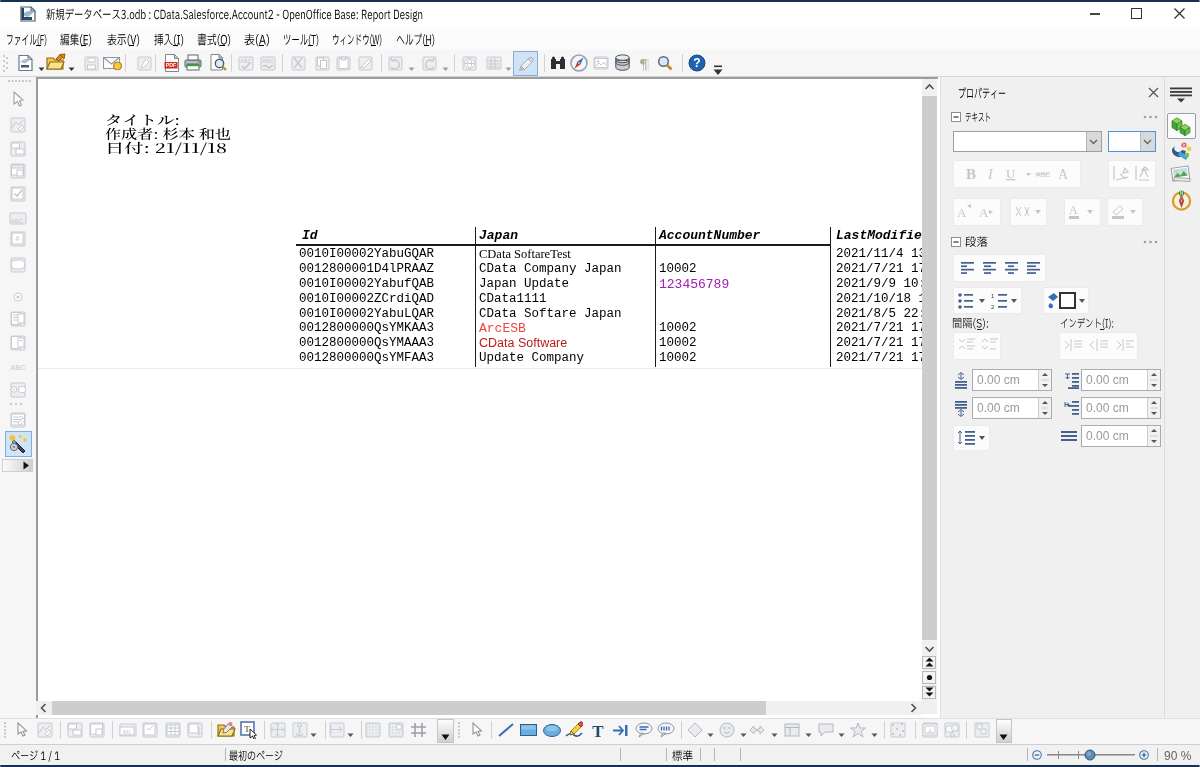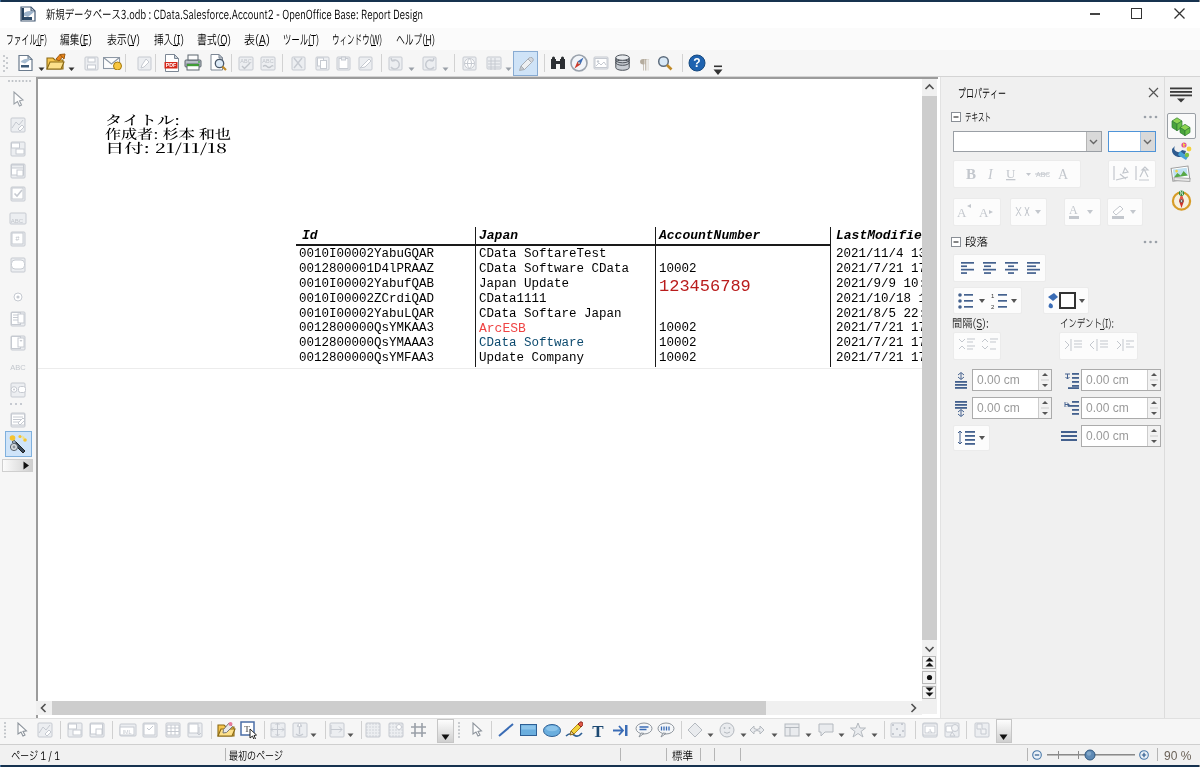--- a/index.html
+++ b/index.html
@@ -41,42 +41,42 @@
 <div style="position:absolute;left:1100px;top:329px;width:4px;height:1px;background:#222"></div>
 <div style="position:absolute;left:302px;top:228px;font-family:'Liberation Mono',monospace;font-size:13px;font-weight:bold;font-style:italic;color:#000;white-space:pre">Id</div>
 <div style="position:absolute;left:479px;top:228px;font-family:'Liberation Mono',monospace;font-size:13px;font-weight:bold;font-style:italic;color:#000;white-space:pre">Japan</div>
 <div style="position:absolute;left:659px;top:228px;font-family:'Liberation Mono',monospace;font-size:13px;font-weight:bold;font-style:italic;color:#000;white-space:pre">AccountNumber</div>
 <div style="position:absolute;left:836px;top:228px;font-family:'Liberation Mono',monospace;font-size:13px;font-weight:bold;font-style:italic;color:#000;white-space:pre">LastModified</div>
 <div style="position:absolute;left:296px;top:244px;width:534px;height:2px;background:#1a1a1a"></div>
 <div style="position:absolute;left:475px;top:227px;width:1px;height:140px;background:#1a1a1a"></div>
 <div style="position:absolute;left:655px;top:227px;width:1px;height:140px;background:#1a1a1a"></div>
 <div style="position:absolute;left:830px;top:227px;width:1px;height:140px;background:#1a1a1a"></div>
 <div style="position:absolute;left:299px;top:247.2px;font-family:'Liberation Mono',monospace;font-size:12.5px;color:#000;white-space:pre">0010I00002YabuGQAR</div>
-<div style="position:absolute;left:479px;top:247.2px;font-family:Liberation Mono, monospace;font-size:12.5px;color:#000;white-space:pre">CData SoftareTest</div>
+<div style="position:absolute;left:479px;top:247.2px;font-family:Liberation Serif, serif;font-size:12.5px;color:#000;white-space:pre">CData SoftareTest</div>
 <div style="position:absolute;left:836px;top:247.2px;font-family:'Liberation Mono',monospace;font-size:12.5px;color:#000;white-space:pre">2021/11/4 13:</div>
 <div style="position:absolute;left:299px;top:262.1px;font-family:'Liberation Mono',monospace;font-size:12.5px;color:#000;white-space:pre">0012800001D4lPRAAZ</div>
-<div style="position:absolute;left:479px;top:262.1px;font-family:'Liberation Mono',monospace;font-size:12.5px;color:#000;white-space:pre">CData Software CData</div>
+<div style="position:absolute;left:479px;top:262.1px;font-family:'Liberation Mono',monospace;font-size:12.5px;color:#000;white-space:pre">CData Company Japan</div>
 <div style="position:absolute;left:659px;top:262.1px;font-family:'Liberation Mono',monospace;font-size:12.5px;color:#000;white-space:pre">10002</div>
 <div style="position:absolute;left:836px;top:262.1px;font-family:'Liberation Mono',monospace;font-size:12.5px;color:#000;white-space:pre">2021/7/21 17:</div>
 <div style="position:absolute;left:299px;top:276.9px;font-family:'Liberation Mono',monospace;font-size:12.5px;color:#000;white-space:pre">0010I00002YabufQAB</div>
 <div style="position:absolute;left:479px;top:276.9px;font-family:'Liberation Mono',monospace;font-size:12.5px;color:#000;white-space:pre">Japan Update</div>
-<div style="position:absolute;left:659px;top:276.9px;font-family:'Liberation Mono',monospace;font-size:17px;color:#b91c1c;white-space:pre">123456789</div>
+<div style="position:absolute;left:659px;top:276.9px;font-family:'Liberation Mono',monospace;font-size:13px;color:#a21caf;white-space:pre">123456789</div>
 <div style="position:absolute;left:836px;top:276.9px;font-family:'Liberation Mono',monospace;font-size:12.5px;color:#000;white-space:pre">2021/9/9 10:4</div>
 <div style="position:absolute;left:299px;top:291.8px;font-family:'Liberation Mono',monospace;font-size:12.5px;color:#000;white-space:pre">0010I00002ZCrdiQAD</div>
 <div style="position:absolute;left:479px;top:291.8px;font-family:'Liberation Mono',monospace;font-size:12.5px;color:#000;white-space:pre">CData1111</div>
 <div style="position:absolute;left:836px;top:291.8px;font-family:'Liberation Mono',monospace;font-size:12.5px;color:#000;white-space:pre">2021/10/18 16</div>
 <div style="position:absolute;left:299px;top:306.6px;font-family:'Liberation Mono',monospace;font-size:12.5px;color:#000;white-space:pre">0010I00002YabuLQAR</div>
 <div style="position:absolute;left:479px;top:306.6px;font-family:'Liberation Mono',monospace;font-size:12.5px;color:#000;white-space:pre">CData Softare Japan</div>
 <div style="position:absolute;left:836px;top:306.6px;font-family:'Liberation Mono',monospace;font-size:12.5px;color:#000;white-space:pre">2021/8/5 22:4</div>
 <div style="position:absolute;left:299px;top:321.4px;font-family:'Liberation Mono',monospace;font-size:12.5px;color:#000;white-space:pre">0012800000QsYMKAA3</div>
 <div style="position:absolute;left:479px;top:321.4px;font-family:'Liberation Mono',monospace;font-size:13px;color:#ef4444;white-space:pre">ArcESB</div>
 <div style="position:absolute;left:659px;top:321.4px;font-family:'Liberation Mono',monospace;font-size:12.5px;color:#000;white-space:pre">10002</div>
 <div style="position:absolute;left:836px;top:321.4px;font-family:'Liberation Mono',monospace;font-size:12.5px;color:#000;white-space:pre">2021/7/21 17:</div>
 <div style="position:absolute;left:299px;top:336.3px;font-family:'Liberation Mono',monospace;font-size:12.5px;color:#000;white-space:pre">0012800000QsYMAAA3</div>
-<div style="position:absolute;left:479px;top:336.3px;font-family:Liberation Mono, monospace;font-size:12.5px;color:#0c4a6e;white-space:pre">CData Software</div>
+<div style="position:absolute;left:479px;top:336.3px;font-family:Liberation Sans, sans-serif;font-size:12.5px;color:#b91c1c;white-space:pre">CData Software</div>
 <div style="position:absolute;left:659px;top:336.3px;font-family:'Liberation Mono',monospace;font-size:12.5px;color:#000;white-space:pre">10002</div>
 <div style="position:absolute;left:836px;top:336.3px;font-family:'Liberation Mono',monospace;font-size:12.5px;color:#000;white-space:pre">2021/7/21 17:</div>
 <div style="position:absolute;left:299px;top:351.1px;font-family:'Liberation Mono',monospace;font-size:12.5px;color:#000;white-space:pre">0012800000QsYMFAA3</div>
 <div style="position:absolute;left:479px;top:351.1px;font-family:'Liberation Mono',monospace;font-size:12.5px;color:#000;white-space:pre">Update Company</div>
 <div style="position:absolute;left:659px;top:351.1px;font-family:'Liberation Mono',monospace;font-size:12.5px;color:#000;white-space:pre">10002</div>
 <div style="position:absolute;left:836px;top:351.1px;font-family:'Liberation Mono',monospace;font-size:12.5px;color:#000;white-space:pre">2021/7/21 17:</div>
 <div style="position:absolute;left:38px;top:368px;width:884px;height:1px;background:#ececec"></div>
 <div style="position:absolute;left:922px;top:79px;width:15px;height:635px;background:#f0f0f0"></div>
 <svg style="position:absolute;left:922px;top:80px" width="15" height="15" viewBox="0 0 15 15">
     <path d="M3.5 9 L7.5 5 L11.5 9" stroke="#505050" stroke-width="1.6" fill="none"></path>

